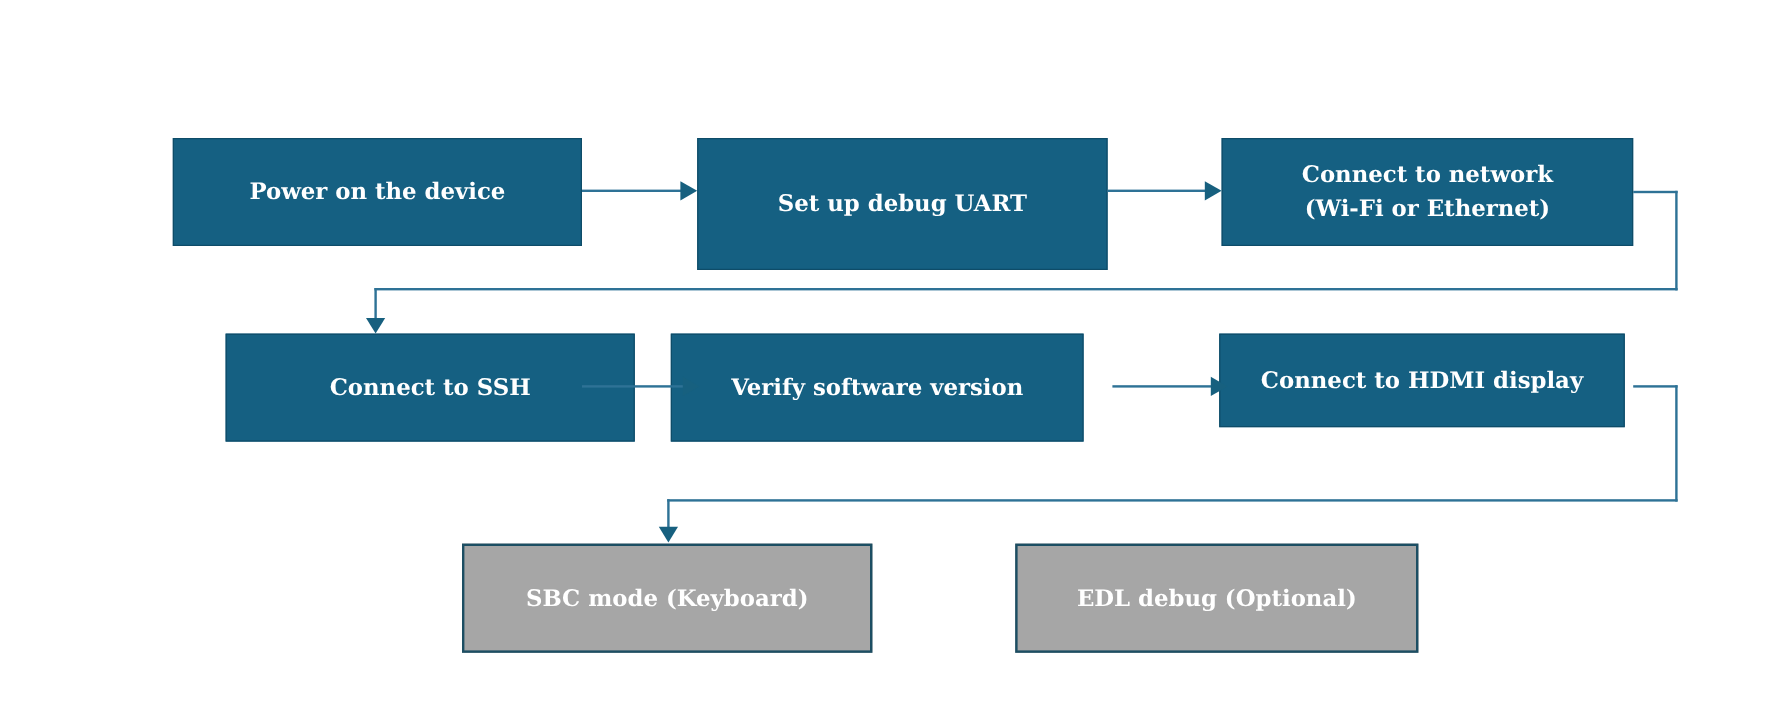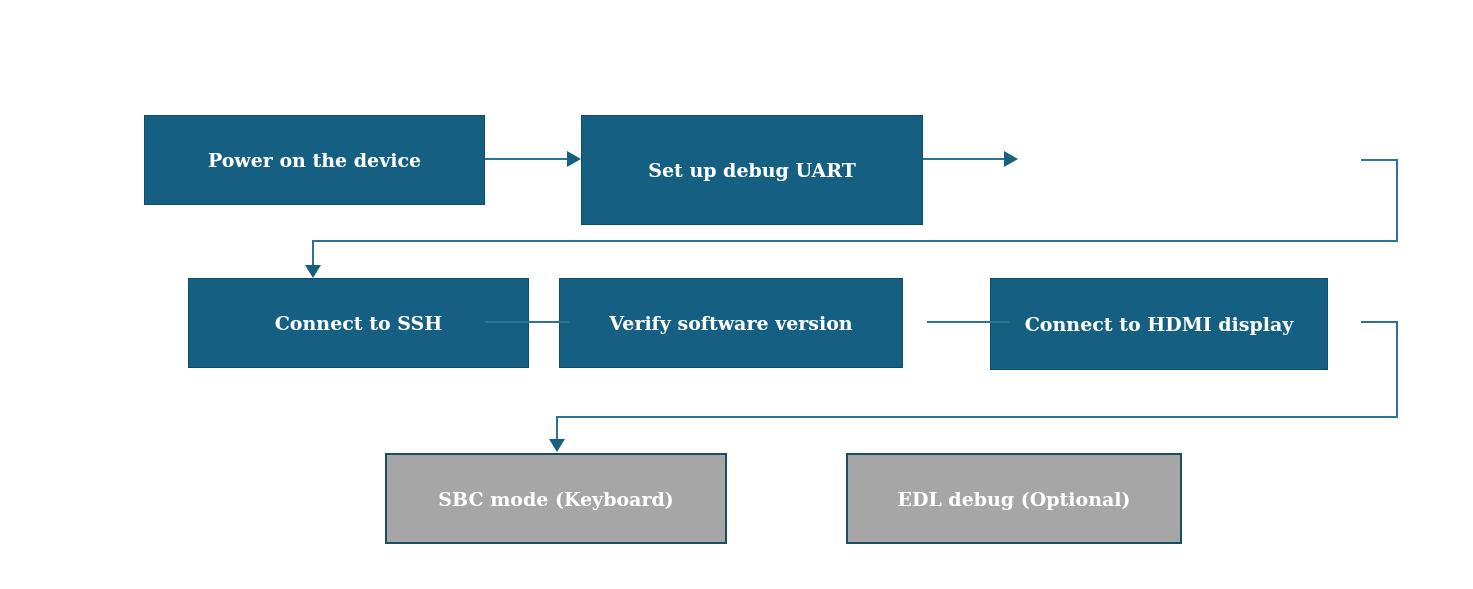--- a/index.html
+++ b/index.html
@@ -25,21 +25,21 @@
   .node.optional{
     background:#a6a6a6;
     border:2px solid #1c4e63;
   }
   
   .n1{left:144px;top:115px;width:341px;height:90px;text-align:center;}
   .n2{left:581px;top:115px;width:342px;height:110px;}
   .n3{left:1018px;top:115px;width:343px;height:90px;}
   .n4{left:144px;top:278px;width:341px;height:90px;margin-left:44px;}
   .n5{left:559px;top:278px;width:344px;height:90px;}
-  .n6{left:990px;top:278px;width:338px;height:92px;}
+  .n6{left:1016px;top:278px;width:338px;height:78px;}
   .n7{left:385px;top:453px;width:342px;height:91px;}
   .n8{left:846px;top:453px;width:336px;height:91px;}
   
   .seg{position:absolute;background:#2e7296;}
   .h{height:2px;}
   .v{width:2px;}
   
   .ah{position:absolute;width:0;height:0;}
   .ah.right{
     border-top:8px solid transparent;
@@ -55,20 +55,24 @@
 </head>
 <body>
 
 <div class="canvas">
 
   <div class="node step n1">
     <div>Power on the device</div>
   </div>
   <div class="node step n2">
     <div>Set up debug UART</div>
+  </div>
+  <div class="node step n3">
+    <div>Connect to network</div>
+    <div>(Wi-Fi or Ethernet)</div>
   </div>
 
   <div class="node step n4">
     <div>Connect to SSH</div>
   </div>
   <div class="node step n5">
     <div>Verify software version</div>
   </div>
   <div class="node step n6">
     <div>Connect to HDMI display</div>

